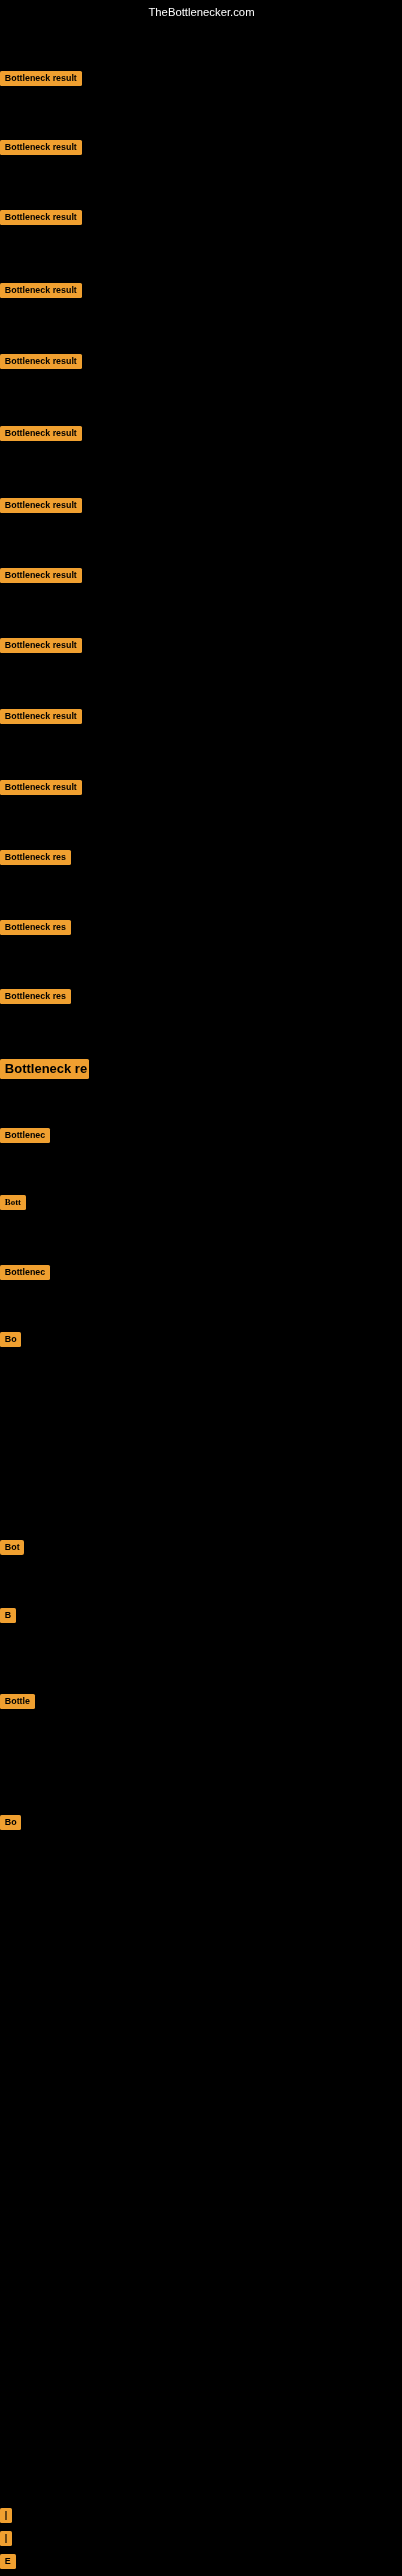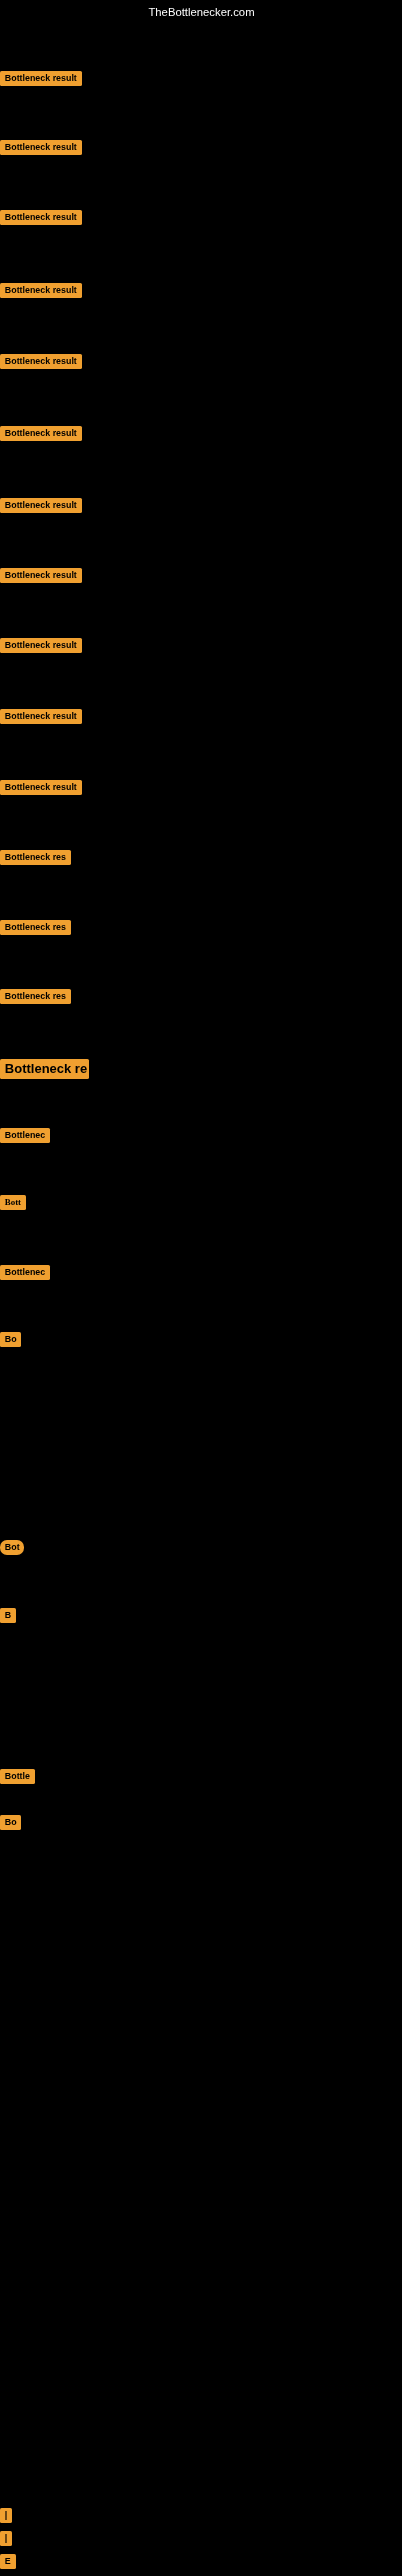--- a/index.html
+++ b/index.html
@@ -42,21 +42,21 @@
     <div style="position: absolute; top: 684px; left: 0px; background-color: rgb(240, 160, 48); color: rgb(0, 0, 0); font-size: 8.9px; font-weight: bold; padding: 2.4px 4.8px; border-radius: 1.6px; white-space: nowrap; max-width: 117px; overflow: hidden;">Bottleneck result</div>
     <div style="position: absolute; top: 755px; left: 0px; background-color: rgb(240, 160, 48); color: rgb(0, 0, 0); font-size: 8.9px; font-weight: bold; padding: 2.4px 4.8px; border-radius: 1.6px; white-space: nowrap; max-width: 114px; overflow: hidden;">Bottleneck result</div>
     <div style="position: absolute; top: 825px; left: 0px; background-color: rgb(240, 160, 48); color: rgb(0, 0, 0); font-size: 8.9px; font-weight: bold; padding: 2.4px 4.8px; border-radius: 1.6px; white-space: nowrap; max-width: 103px; overflow: hidden;">Bottleneck res</div>
     <div style="position: absolute; top: 895px; left: 0px; background-color: rgb(240, 160, 48); color: rgb(0, 0, 0); font-size: 8.9px; font-weight: bold; padding: 2.4px 4.8px; border-radius: 1.6px; white-space: nowrap; max-width: 98px; overflow: hidden;">Bottleneck res</div>
     <div style="position: absolute; top: 964px; left: 0px; background-color: rgb(240, 160, 48); color: rgb(0, 0, 0); font-size: 8.9px; font-weight: bold; padding: 2.4px 4.8px; border-radius: 1.6px; white-space: nowrap; max-width: 95px; overflow: hidden;">Bottleneck res</div>
     <div style="position: absolute; top: 1034px; left: 0px; background-color: rgb(240, 160, 48); color: rgb(0, 0, 0); font-size: 13px; font-weight: bold; padding: 2.4px 4.8px; border-radius: 1.6px; white-space: nowrap; max-width: 89px; overflow: hidden;">Bottleneck re</div>
     <div style="position: absolute; top: 1103px; left: 0px; background-color: rgb(240, 160, 48); color: rgb(0, 0, 0); font-size: 8.9px; font-weight: bold; padding: 2.4px 4.8px; border-radius: 1.6px; white-space: nowrap; max-width: 72px; overflow: hidden;">Bottlenec</div>
     <div style="position: absolute; top: 1170px; left: 0px; background-color: rgb(240, 160, 48); color: rgb(0, 0, 0); font-size: 8.9px; font-weight: bold; padding: 2.4px 4.8px; border-radius: 1.6px; white-space: nowrap; max-width: 40px; overflow: hidden; font-family: Liberation Serif, serif;">Bott</div>
     <div style="position: absolute; top: 1240px; left: 0px; background-color: rgb(240, 160, 48); color: rgb(0, 0, 0); font-size: 8.9px; font-weight: bold; padding: 2.4px 4.8px; border-radius: 1.6px; white-space: nowrap; max-width: 71px; overflow: hidden;">Bottlenec</div>
     <div style="position: absolute; top: 1307px; left: 0px; background-color: rgb(240, 160, 48); color: rgb(0, 0, 0); font-size: 8.9px; font-weight: bold; padding: 2.4px 4.8px; border-radius: 1.6px; white-space: nowrap; max-width: 26px; overflow: hidden;">Bo</div>
-    <div style="position: absolute; top: 1515px; left: 0px; background-color: rgb(240, 160, 48); color: rgb(0, 0, 0); font-size: 8.9px; font-weight: bold; padding: 2.4px 4.8px; border-radius: 7px; white-space: nowrap; max-width: 32px; overflow: hidden;">Bot</div>
+    <div style="position: absolute; top: 1515px; left: 0px; background-color: rgb(240, 160, 48); color: rgb(0, 0, 0); font-size: 8.9px; font-weight: bold; padding: 2.4px 4.8px; border-radius: 2px; white-space: nowrap; max-width: 32px; overflow: hidden;">Bot</div>
     <div style="position: absolute; top: 1583px; left: 0px; background-color: rgb(240, 160, 48); color: rgb(0, 0, 0); font-size: 8.9px; font-weight: bold; padding: 2.4px 4.8px; border-radius: 1.6px; white-space: nowrap; max-width: 19.3px; overflow: hidden;">B</div>
-    <div style="position: absolute; top: 1744px; left: 0px; background-color: rgb(240, 160, 48); color: rgb(0, 0, 0); font-size: 8.9px; font-weight: bold; padding: 2.4px 4.8px; border-radius: 1.6px; white-space: nowrap; max-width: 44px; overflow: hidden;">Bottle</div>
+    <div style="position: absolute; top: 1669px; left: 0px; background-color: rgb(240, 160, 48); color: rgb(0, 0, 0); font-size: 8.9px; font-weight: bold; padding: 2.4px 4.8px; border-radius: 1.6px; white-space: nowrap; max-width: 44px; overflow: hidden;">Bottle</div>
     <div style="position: absolute; top: 1790px; left: 0px; background-color: rgb(240, 160, 48); color: rgb(0, 0, 0); font-size: 8.9px; font-weight: bold; padding: 2.4px 4.8px; border-radius: 1.6px; white-space: nowrap; max-width: 24px; overflow: hidden;">Bo</div>
     <div style="position: absolute; top: 2483px; left: 0px; background-color: rgb(240, 160, 48); color: rgb(0, 0, 0); font-size: 8.9px; font-weight: bold; padding: 2.4px 4.8px; border-radius: 1.6px; white-space: nowrap; max-width: 14.5px; overflow: hidden;">|</div>
     <div style="position: absolute; top: 2506px; left: 0px; background-color: rgb(240, 160, 48); color: rgb(0, 0, 0); font-size: 8.9px; font-weight: bold; padding: 2.4px 4.8px; border-radius: 1.6px; white-space: nowrap; max-width: 14.5px; overflow: hidden;">|</div>
     <div style="position: absolute; top: 2529px; left: 0px; background-color: rgb(240, 160, 48); color: rgb(0, 0, 0); font-size: 8.9px; font-weight: bold; padding: 2.4px 4.8px; border-radius: 1.6px; white-space: nowrap; max-width: 16px; overflow: hidden;">E</div>
   </div>
 
 
 </body></html>

